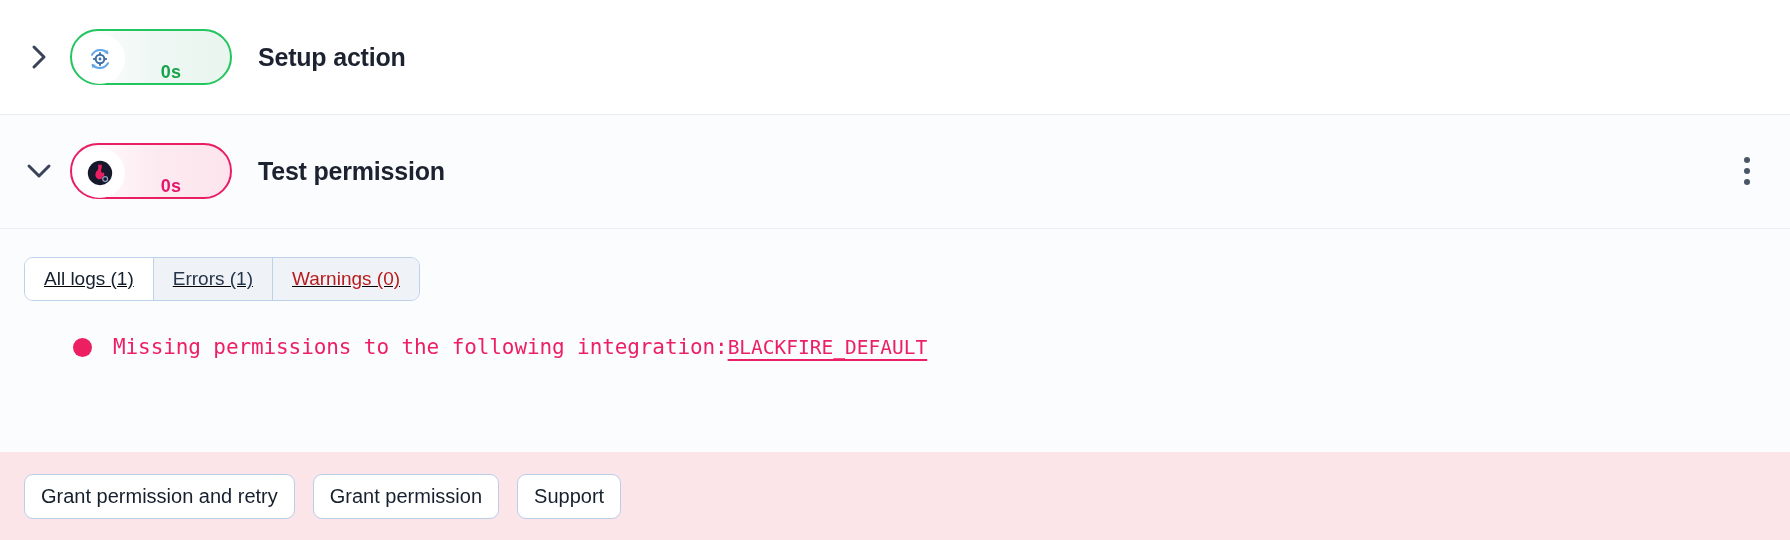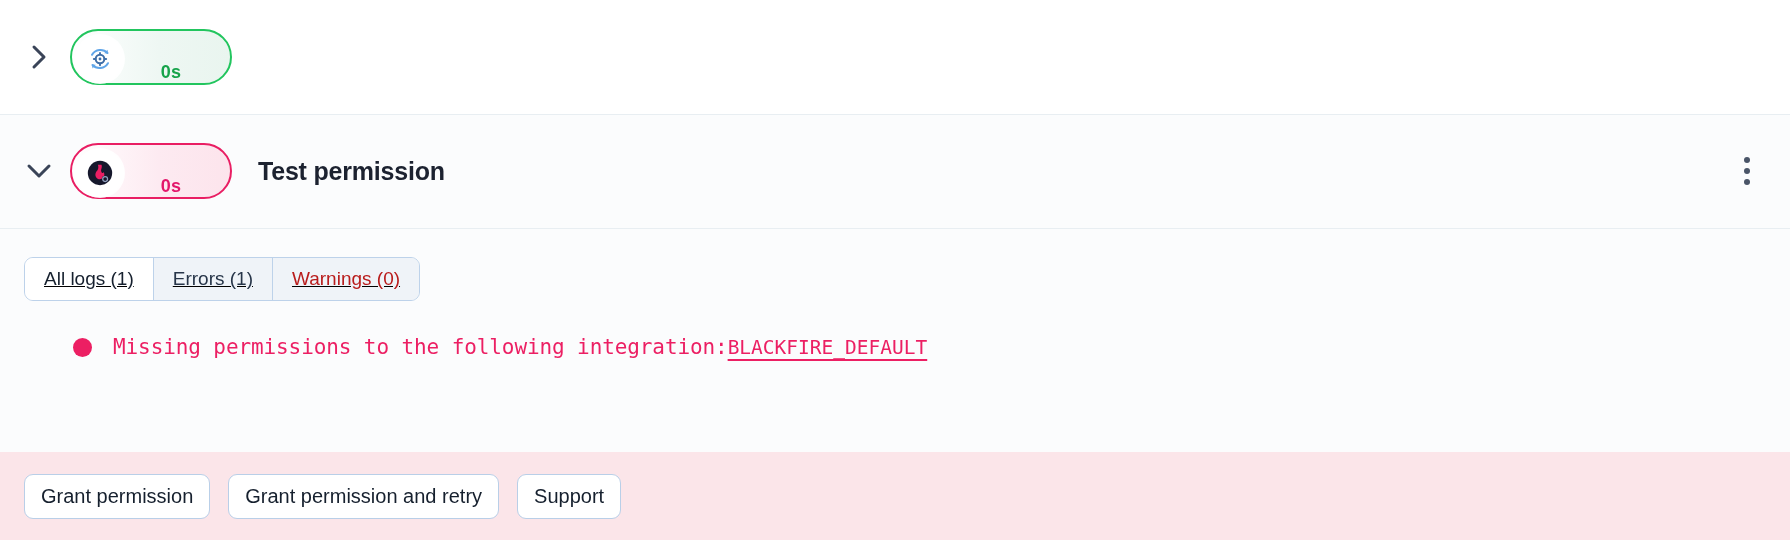--- a/index.html
+++ b/index.html
@@ -242,20 +242,21 @@
             <path d="M16 9.4 V11"></path>
               <path d="M16 21 V22.6"></path>
             <path d="M9.4 16 H11"></path>
               <path d="M21 16 H22.6"></path>
           </g>
         </svg>
       </div>
       <div class="pill-time">0s</div>
     </div>
 
+    <div class="step-title">Setup action</div>
   </div>
 
   <div class="step-row test">
     <div class="chevron">
       <svg width="28" height="20" viewBox="0 0 28 20" fill="none">
         <path d="M4 5 L14 15 L24 5" stroke="#3a4458" stroke-width="3" stroke-linecap="round" stroke-linejoin="round"></path>
       </svg>
     </div>
 
     <div class="pill pink">
@@ -292,18 +293,18 @@
 
     <div class="log-line">
       <div class="log-dot"></div>
       <div class="log-text">Missing permissions to the following integration: </div>
       <div class="log-link">BLACKFIRE_DEFAULT</div>
     </div>
 
   </div>
 
   <div class="action-bar">
+    <button class="btn">Grant permission and retry</button>
     <button class="btn">Grant permission</button>
-    <button class="btn">Grant permission and retry</button>
     <button class="btn btn-support">Support</button>
   </div>
 
 </div>
 
 </body></html>

